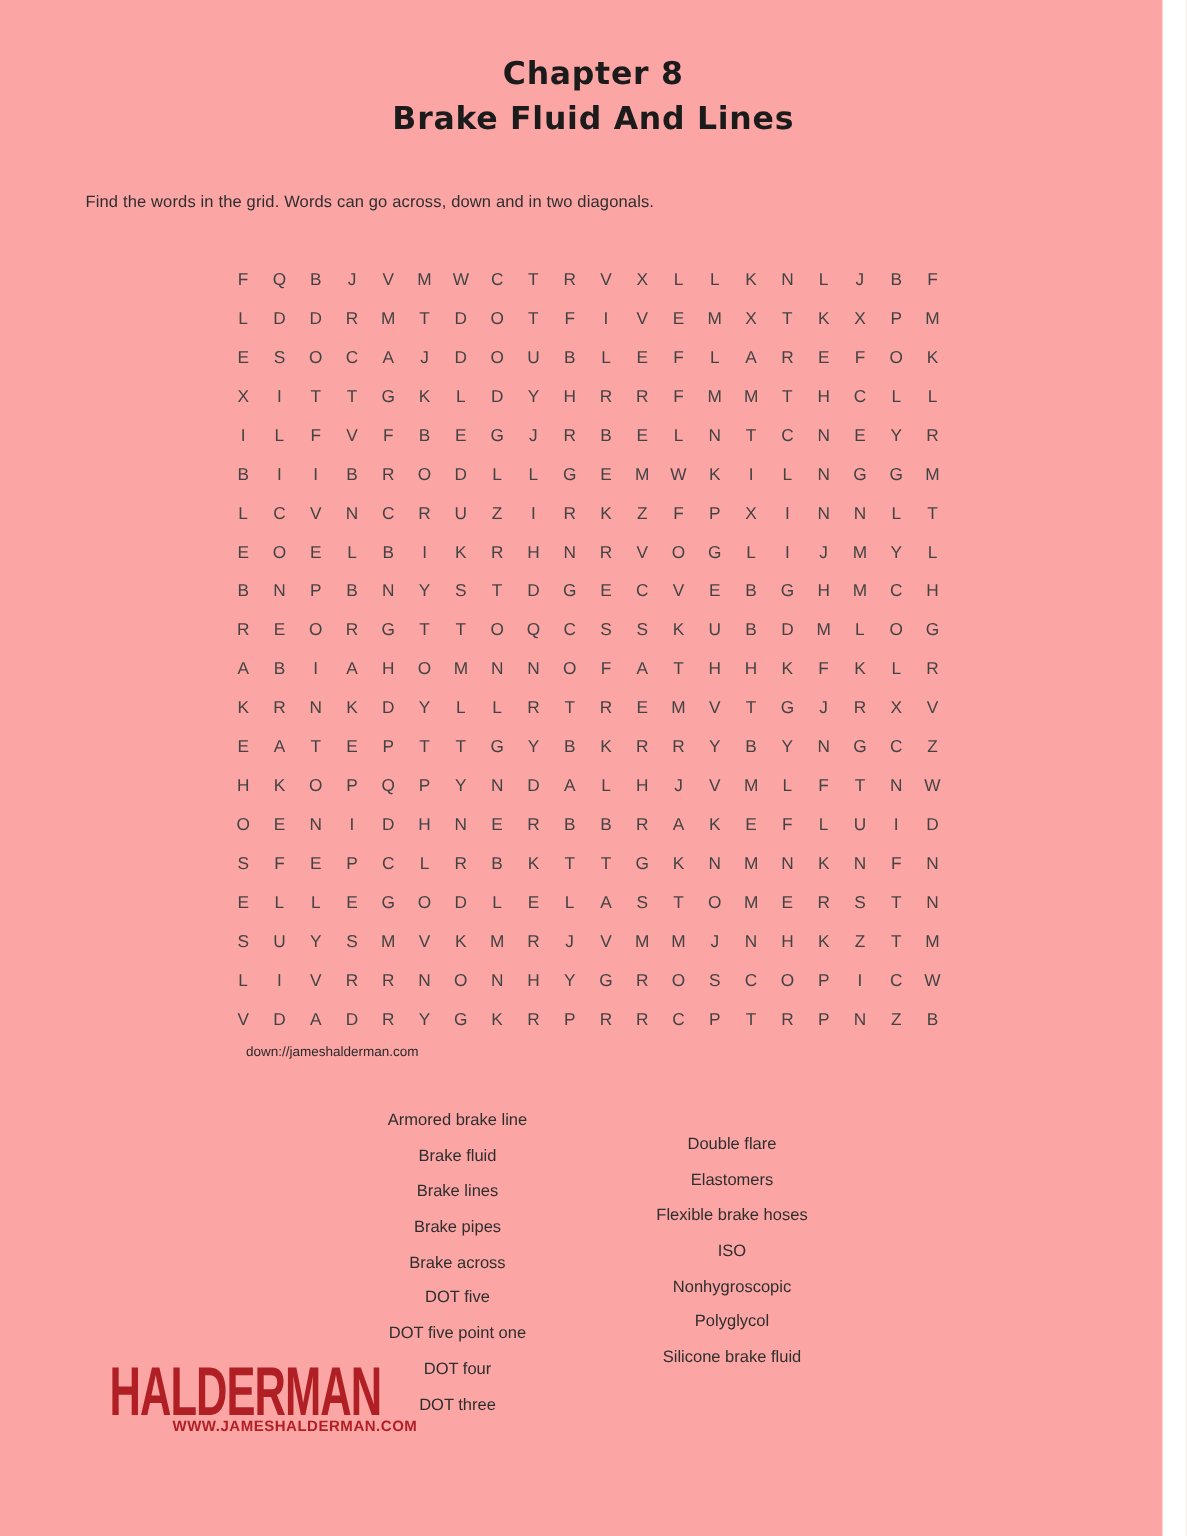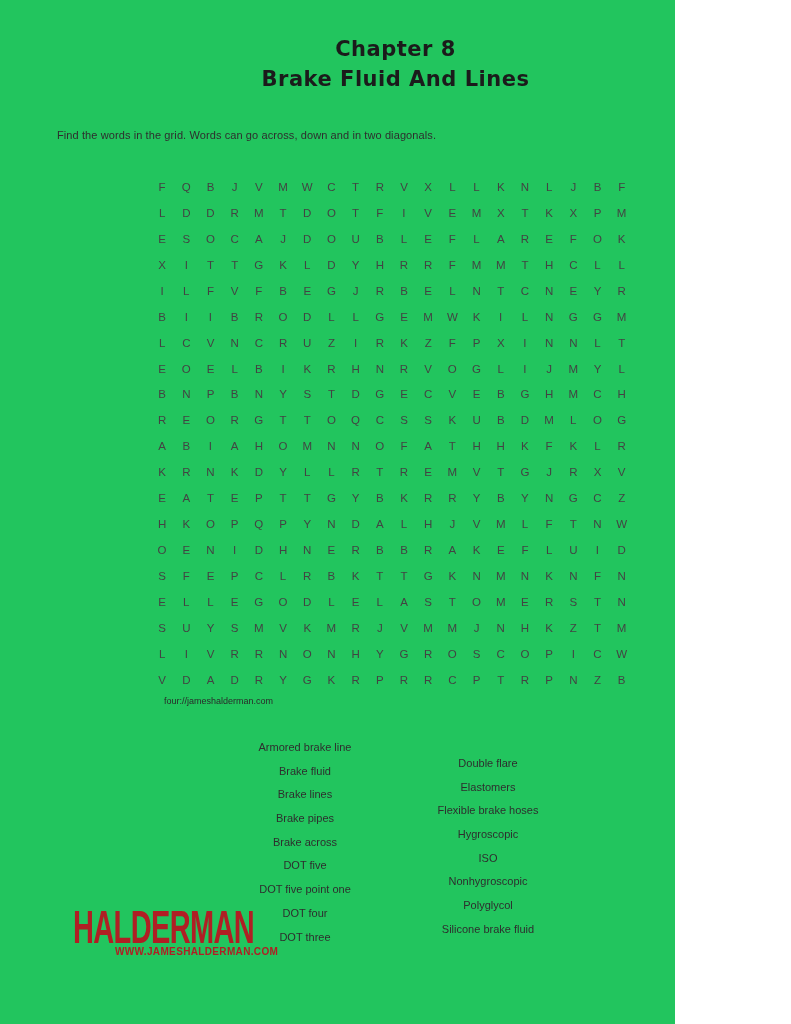--- a/index.html
+++ b/index.html
@@ -1,20 +1,20 @@
 <!DOCTYPE html>
 <html><head>
 <meta charset="utf-8">
 <style>
   html, body { margin: 0; padding: 0; background: #ffffff; }
   .page {
     position: relative;
-    width: 675px;
+    width: 775px;
     height: 1024px;
-    background: #22c55e;
+    background: #fca5a5;
     overflow: hidden;
     font-family: "Liberation Sans", sans-serif;
   }
   .title-block {
     position: absolute;
     top: 34px;
     left: 0;
     width: 791px;
     text-align: center;
     font-family: "DejaVu Sans", sans-serif;
@@ -504,38 +504,37 @@
       <span class="grid-cell">C</span>
       <span class="grid-cell">P</span>
       <span class="grid-cell">T</span>
       <span class="grid-cell">R</span>
       <span class="grid-cell">P</span>
       <span class="grid-cell">N</span>
       <span class="grid-cell">Z</span>
       <span class="grid-cell">B</span>
     </div>
 
-  <div class="source-url">four://jameshalderman.com</div>
+  <div class="source-url">down://jameshalderman.com</div>
 
   <div class="word-col word-col-left">
       <div class="word-item">Armored brake line</div>
       <div class="word-item">Brake fluid</div>
       <div class="word-item">Brake lines</div>
       <div class="word-item">Brake pipes</div>
       <div class="word-item">Brake across</div>
       <div class="word-item">DOT five</div>
       <div class="word-item">DOT five point one</div>
       <div class="word-item">DOT four</div>
       <div class="word-item">DOT three</div>
     </div>
   <div class="word-col word-col-right">
       <div class="word-item">Double flare</div>
       <div class="word-item">Elastomers</div>
       <div class="word-item">Flexible brake hoses</div>
-      <div class="word-item">Hygroscopic</div>
       <div class="word-item">ISO</div>
       <div class="word-item">Nonhygroscopic</div>
       <div class="word-item">Polyglycol</div>
       <div class="word-item">Silicone brake fluid</div>
     </div>
 
   <div class="logo">
     <div class="logo-main" style="color: rgb(176, 31, 36);">HALDERMAN</div>
     <div class="logo-sub" style="color: rgb(176, 31, 36);">WWW.JAMESHALDERMAN.COM</div>
   </div>

